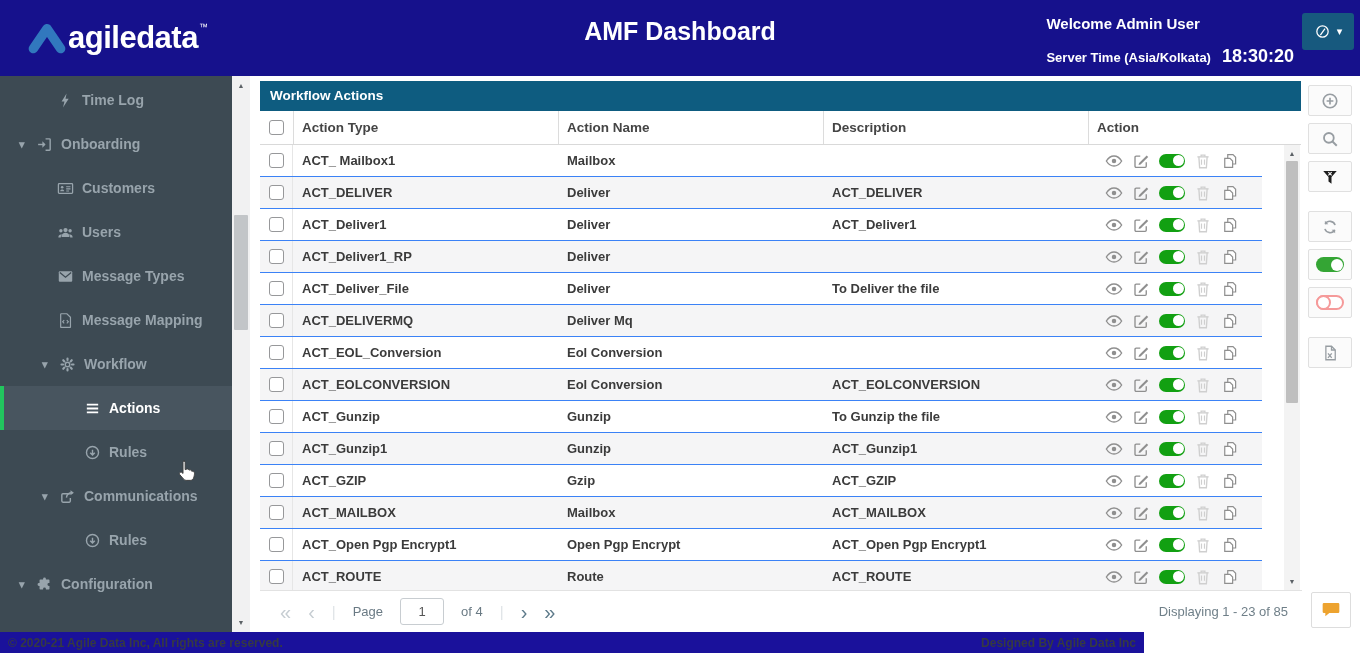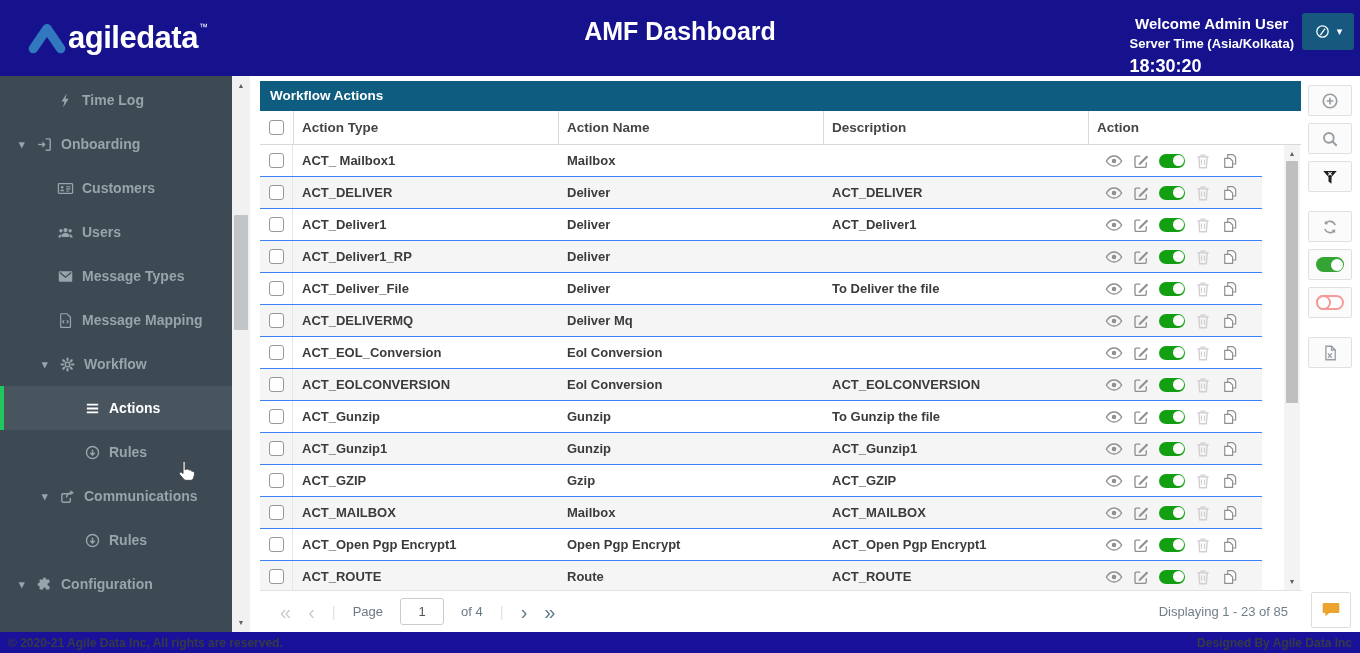--- a/index.html
+++ b/index.html
@@ -7,23 +7,23 @@
     font-family:"Liberation Sans",sans-serif;}
   #page{position:relative;width:1360px;height:653px;overflow:hidden;background:#fff;}
 
   
   .topbar{position:absolute;left:0;top:0;width:1360px;height:76px;background:#16118c;}
   .logo{position:absolute;left:26px;top:16px;display:flex;align-items:flex-start;color:#fff;}
   .logo-text{font-size:31px;font-weight:700;letter-spacing:-.5px;line-height:44px;}
   .logo-tm{font-size:9px;margin-top:6px;margin-left:1px;}
   .app-title{position:absolute;left:0;right:0;top:17px;text-align:center;color:#fff;
     font-size:25px;font-weight:700;}
-  .user-block{position:absolute;right:66px;top:13px;text-align:center;color:#fff;}
+  .user-block{position:absolute;right:66px;top:13px;text-align:left;color:#fff;}
   .welcome{font-size:15px;font-weight:700;line-height:22px;}
-  .server-line{display:flex;justify-content:flex-end;align-items:baseline;gap:5px;margin-top:1px;flex-direction:column;}
+  .server-line{display:flex;justify-content:flex-end;align-items:baseline;gap:11px;margin-top:11px;}
   .server-label{font-size:13px;font-weight:700;}
   .server-time{font-size:18px;font-weight:700;}
   .user-btn{position:absolute;right:6px;top:13px;width:52px;height:37px;background:#17597e;
     border-radius:3px;display:flex;align-items:center;justify-content:center;gap:6px;color:#fff;cursor:pointer;}
   .user-btn .icn svg{display:block;}
   .ub-caret{font-size:11px;line-height:1;}
 
   
   .sidebar{position:absolute;left:0;top:76px;width:232px;height:556px;background:#3d4a53;
     padding-top:2px;overflow:hidden;}
@@ -97,21 +97,21 @@
   .rail-pill-on .knob{position:absolute;right:1.5px;top:1.5px;width:12px;height:12px;border-radius:50%;background:#fff;}
   .rail-pill-off{position:relative;width:28px;height:15px;border-radius:9px;border:2px solid #f59a9a;background:#fff;}
   .rail-pill-off .knob{position:absolute;left:-2px;top:-2px;width:15px;height:15px;border-radius:50%;
     border:2px solid #f59a9a;background:#fff;}
   .chat-btn{position:absolute;left:1311px;top:592px;width:40px;height:36px;background:#fff;
     border:1px solid #ddd;border-radius:2px;display:flex;align-items:center;justify-content:center;
     color:#eda32f;cursor:pointer;}
   .chat-btn svg{width:20px;height:20px;}
 
   
-  .footer{position:absolute;left:0;top:632px;width:1360px;height:21px;background:#1a119b;
+  .footer{position:absolute;left:0;top:632px;width:1144px;height:21px;background:#1a119b;
     display:flex;align-items:center;justify-content:space-between;padding:0 8px;}
   .footer-left,.footer-right{font-size:12px;font-weight:700;color:#363a42;}
 
   .cursor{position:absolute;left:174px;top:456px;width:27px;height:31px;pointer-events:none;z-index:50;}
 </style>
 </head>
 <body>
 
 <div id="page">
 

